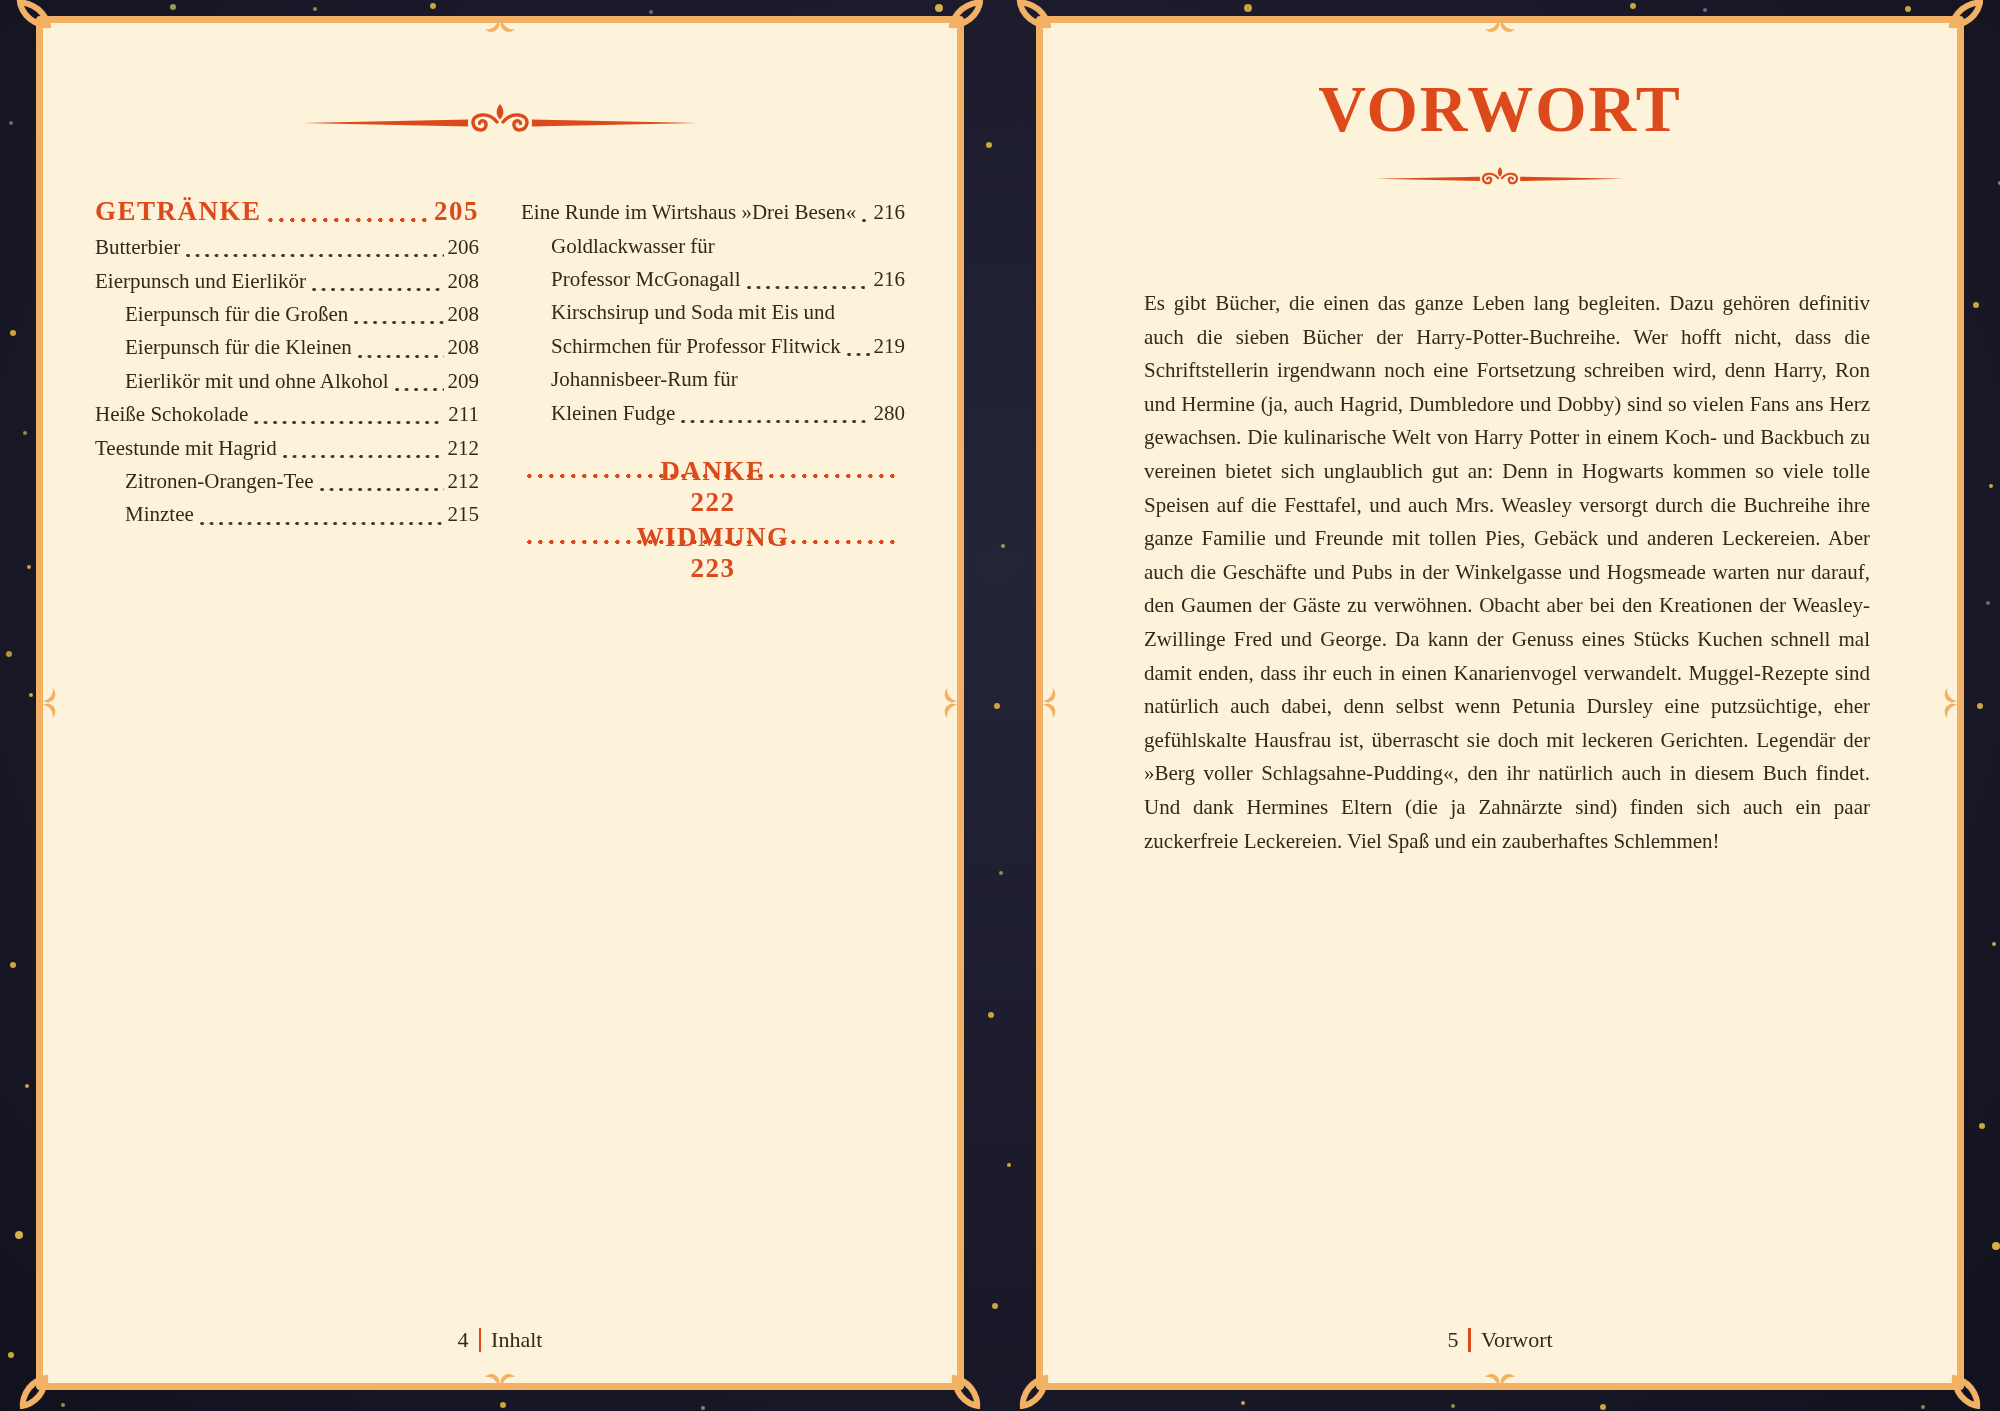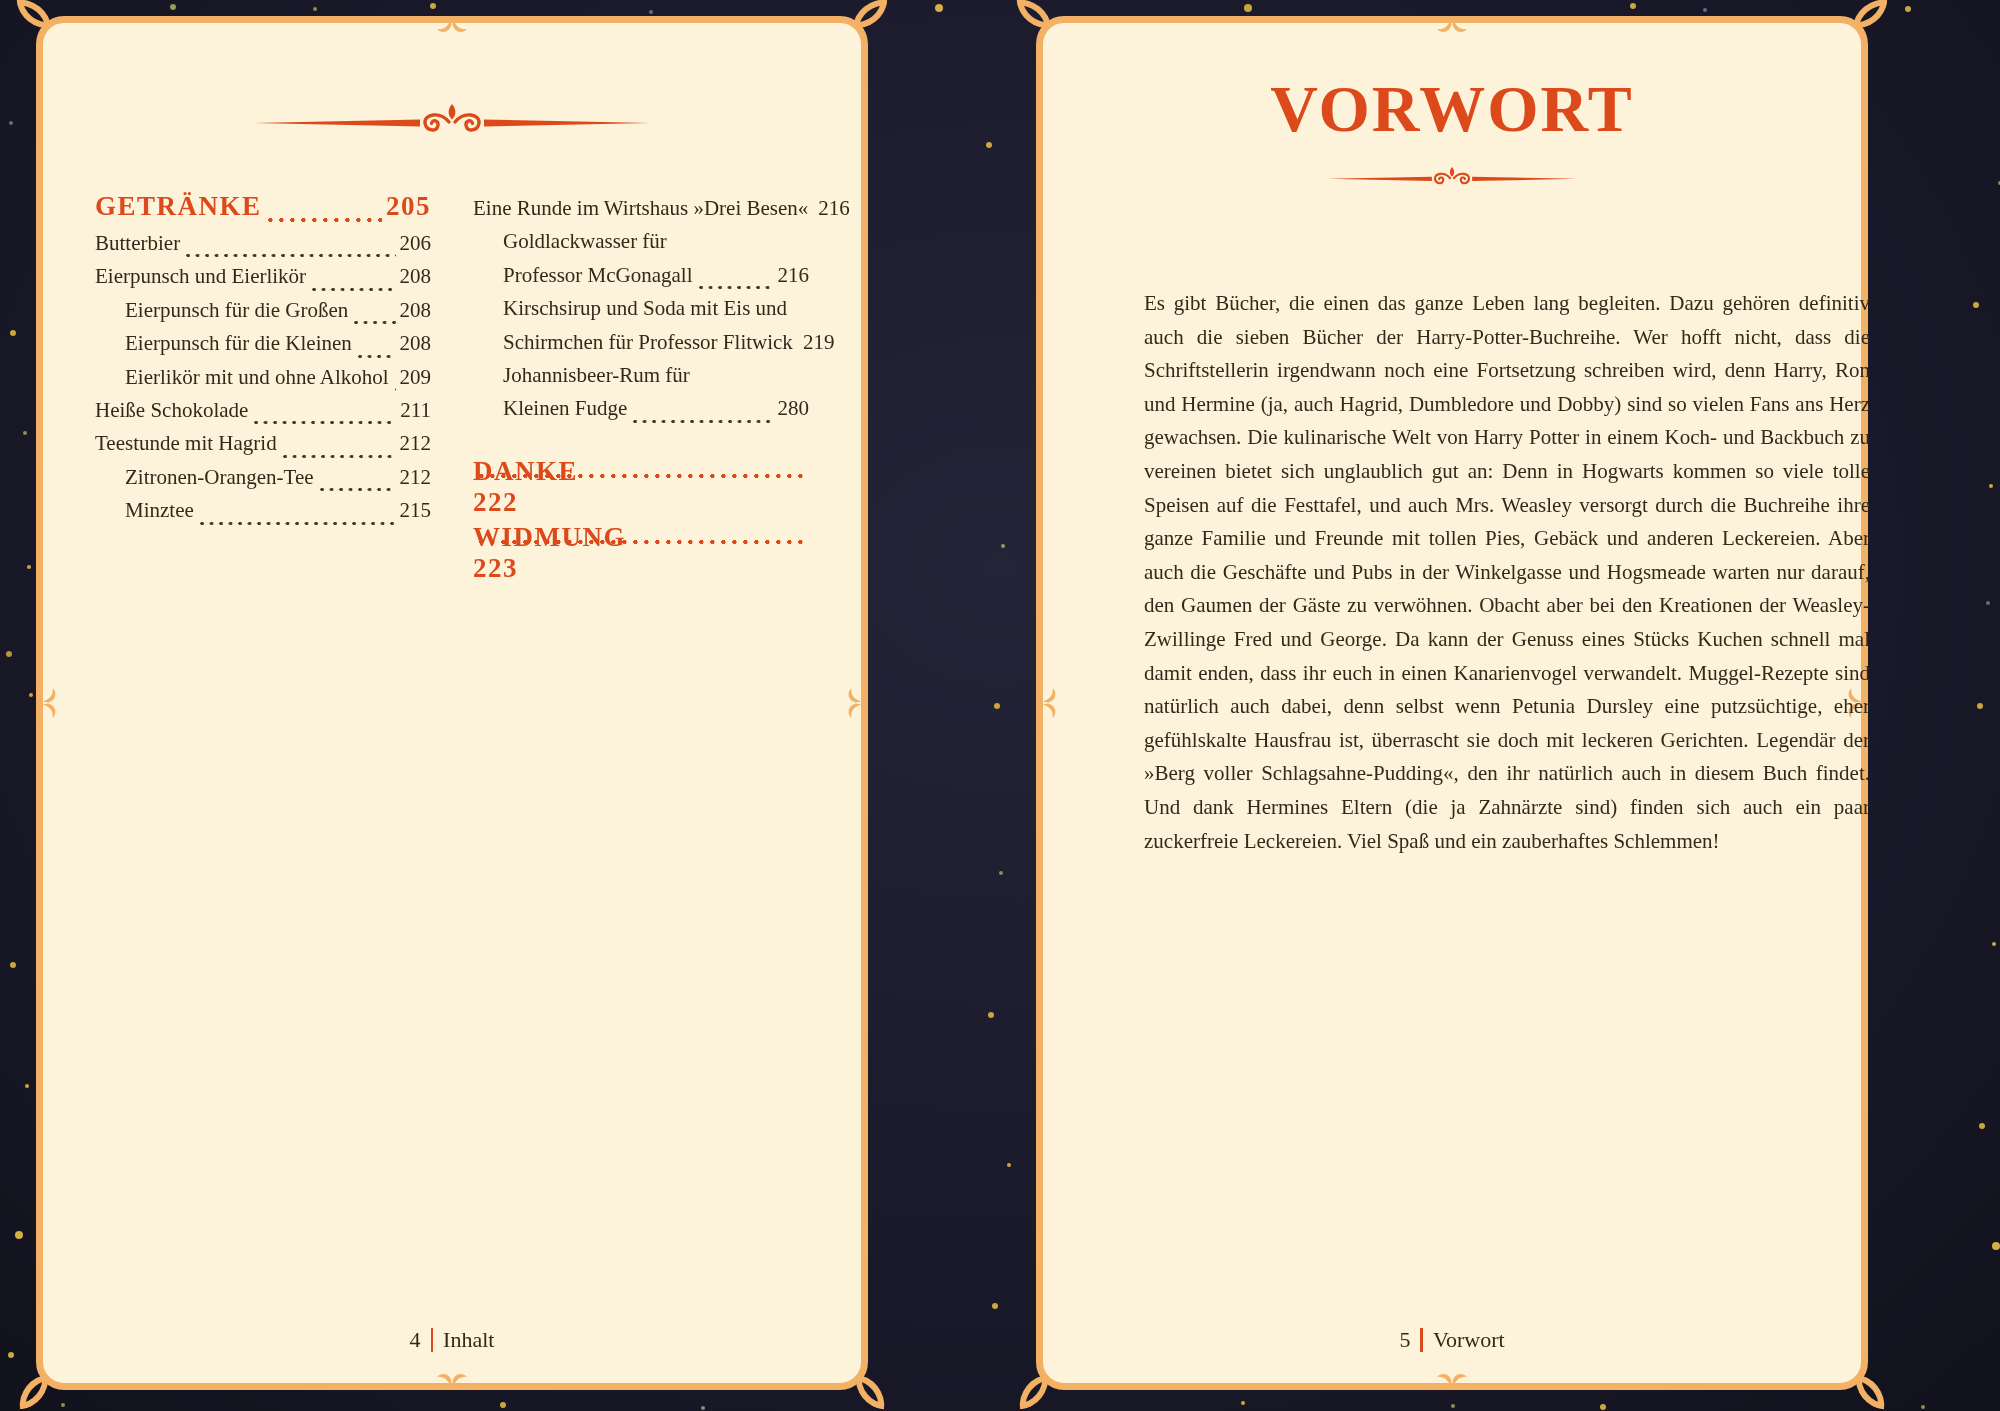--- a/index.html
+++ b/index.html
@@ -33,24 +33,24 @@
     430px 3px 0 0 #caa63d, 936px 5px 0 1px #d4b048, 1245px 5px 0 1px #caa63d,
     1630px 3px 0 0 #caa63d, 1905px 6px 0 0 #caa63d;}
   .star.dim{box-shadow:
     312px 6px 0 -1px #8e8e4e, 648px 9px 0 -1px #6b6b78, 1702px 7px 0 -1px #6b6b78,
     22px 430px 0 -1px #8e8e4e, 998px 870px 0 -1px #8e8e4e, 1985px 600px 0 -1px #6b6b78,
     700px 1405px 0 -1px #8e8e4e, 1450px 1403px 0 -1px #8e8e4e, 60px 1402px 0 -1px #8e8e4e,
     1920px 1404px 0 -1px #8e8e4e, 8px 120px 0 -1px #6b6b78, 1997px 180px 0 -1px #8e8e4e;}
 
   
   .page{
-    position:absolute;top:16px;height:1374px;width:832px;
+    position:absolute;top:16px;height:1374px;width:928px;
     background:var(--page);
     border:7px solid var(--frame);
-    border-radius:28px;
+    border-radius:4px;
   }
   .page-left{left:36px;}
   .page-right{left:1036px;}
 
   
   .loop{position:absolute;width:32px;height:32px;border:6px solid var(--frame);background:transparent;}
   .loop.tl{top:-25px;left:-25px;border-radius:0 100% 0 100%;transform:rotate(-6deg);}
   .loop.tr{top:-25px;right:-25px;border-radius:100% 0 100% 0;transform:rotate(6deg);}
   .loop.bl{bottom:-25px;left:-25px;border-radius:100% 0 100% 0;transform:rotate(-6deg);}
   .loop.br{bottom:-25px;right:-25px;border-radius:0 100% 0 100%;transform:rotate(6deg);}
@@ -67,21 +67,21 @@
   .page-left .divider{top:78px;}
   .page-right .divider{top:142px;}
 
   
   .toc{
     position:absolute;top:168px;left:52px;right:52px;
     display:flex;gap:42px;
   }
   .toc-col{flex:1;min-width:0;}
   .toc-col.col2{padding-top:5px;}
-  .toc-row{display:flex;align-items:flex-start;height:33.4px;font-size:21px;color:var(--ink);}
+  .toc-row{display:flex;align-items:center;height:33.4px;font-size:21px;color:var(--ink);}
   .toc-row .toc-label{white-space:nowrap;}
   .toc-row.indent .toc-label{padding-left:30px;}
   .toc-dots{flex:1;position:relative;align-self:stretch;min-width:10px;color:#473a26;}
   .toc-dots::after{
     content:"";position:absolute;left:6px;right:4px;bottom:6px;height:5px;
     background-image:radial-gradient(circle at 2px 2.5px, currentColor 1.6px, transparent 1.9px);
     background-size:9.5px 5px;background-repeat:repeat-x;
   }
   .toc-page{white-space:nowrap;}
   .toc-row.heading{height:40px;font-size:27px;font-weight:bold;letter-spacing:1.5px;color:var(--accent);}

